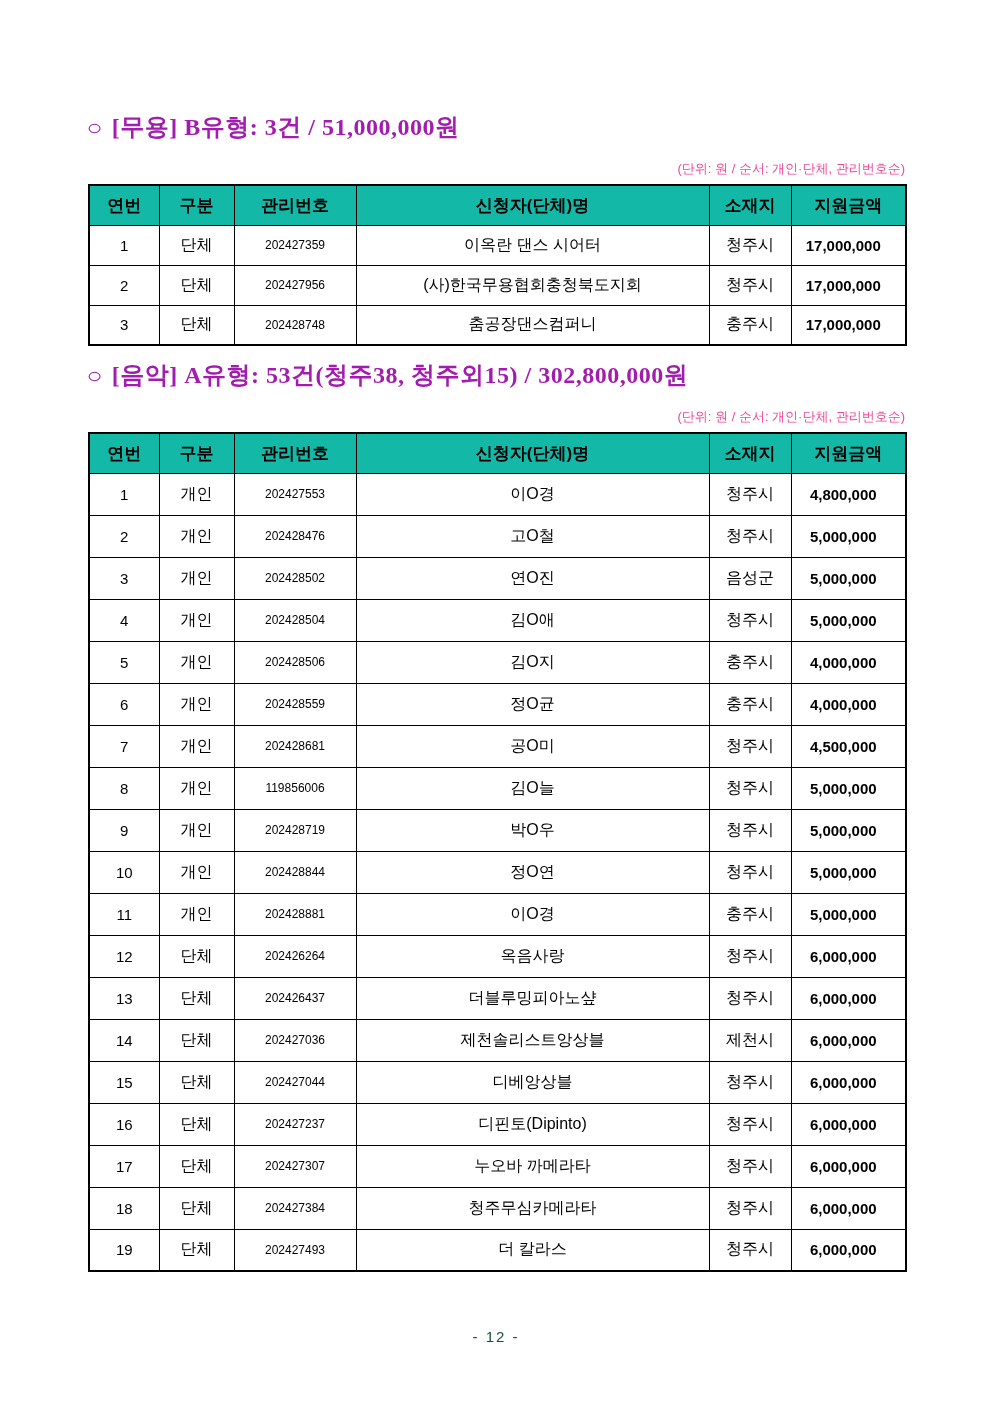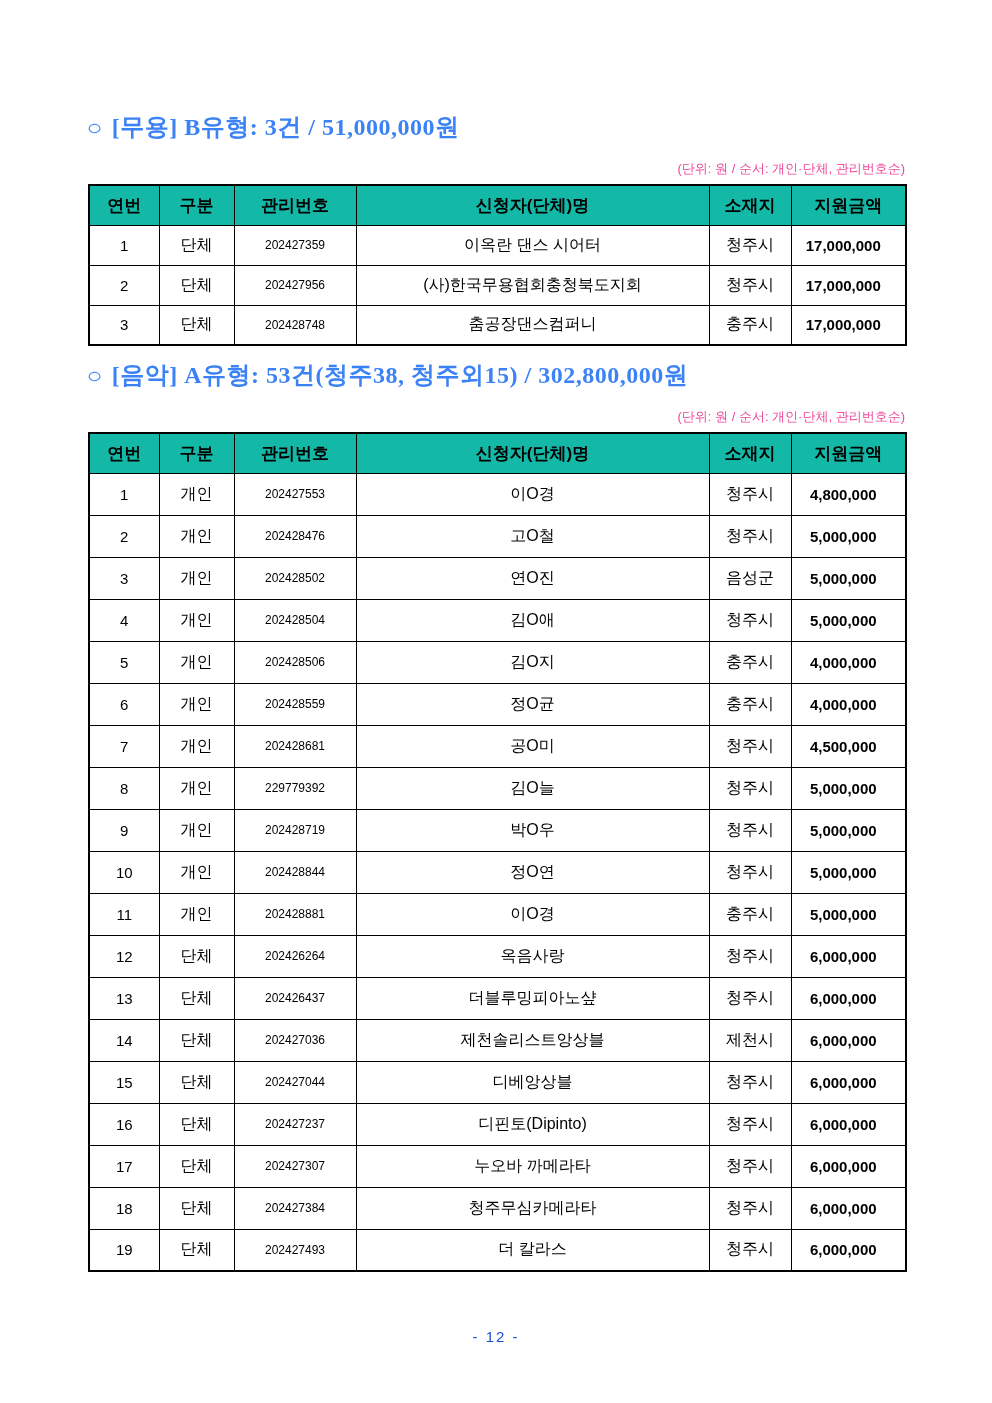--- a/index.html
+++ b/index.html
@@ -18,21 +18,21 @@
     position: absolute;
     left: 88px;
     top: 112px;
     width: 817px;
   }
   .section-title {
     font-family: "Liberation Serif", "DejaVu Serif", serif;
     font-weight: bold;
     font-size: 24px;
     line-height: 30px;
-    color: #3b82f6;
+    color: #a21caf;
     letter-spacing: 0.5px;
     white-space: nowrap;
   }
   .section-title .bullet {
     display: inline-block;
     transform: scaleX(1.2);
     margin-right: 10px;
     font-size: 22px;
   }
   .unit-note {
@@ -78,21 +78,21 @@
   col.c-loc { width: 82px; }
   col.c-amt { width: 115px; }
   .section-2 { margin-top: 14px; }
   .page-number {
     position: absolute;
     left: 0;
     right: 0;
     top: 1328px;
     text-align: center;
     font-size: 15px;
-    color: #1d4ed8;
+    color: #14532d;
     letter-spacing: 2px;
   }
 </style>
 </head>
 <body>
 
 <div class="page">
   <div class="content">
 
     <div class="section section-1">
@@ -225,21 +225,21 @@
     <td class="cell-no">7</td>
     <td class="cell-category">개인</td>
     <td class="cell-mgmt">202428681</td>
     <td class="cell-name">공O미</td>
     <td class="cell-loc">청주시</td>
     <td class="cell-amount">4,500,000</td>
   </tr>
             <tr>
     <td class="cell-no">8</td>
     <td class="cell-category">개인</td>
-    <td class="cell-mgmt">229779392</td>
+    <td class="cell-mgmt">119856006</td>
     <td class="cell-name">김O늘</td>
     <td class="cell-loc">청주시</td>
     <td class="cell-amount">5,000,000</td>
   </tr>
             <tr>
     <td class="cell-no">9</td>
     <td class="cell-category">개인</td>
     <td class="cell-mgmt">202428719</td>
     <td class="cell-name">박O우</td>
     <td class="cell-loc">청주시</td>

